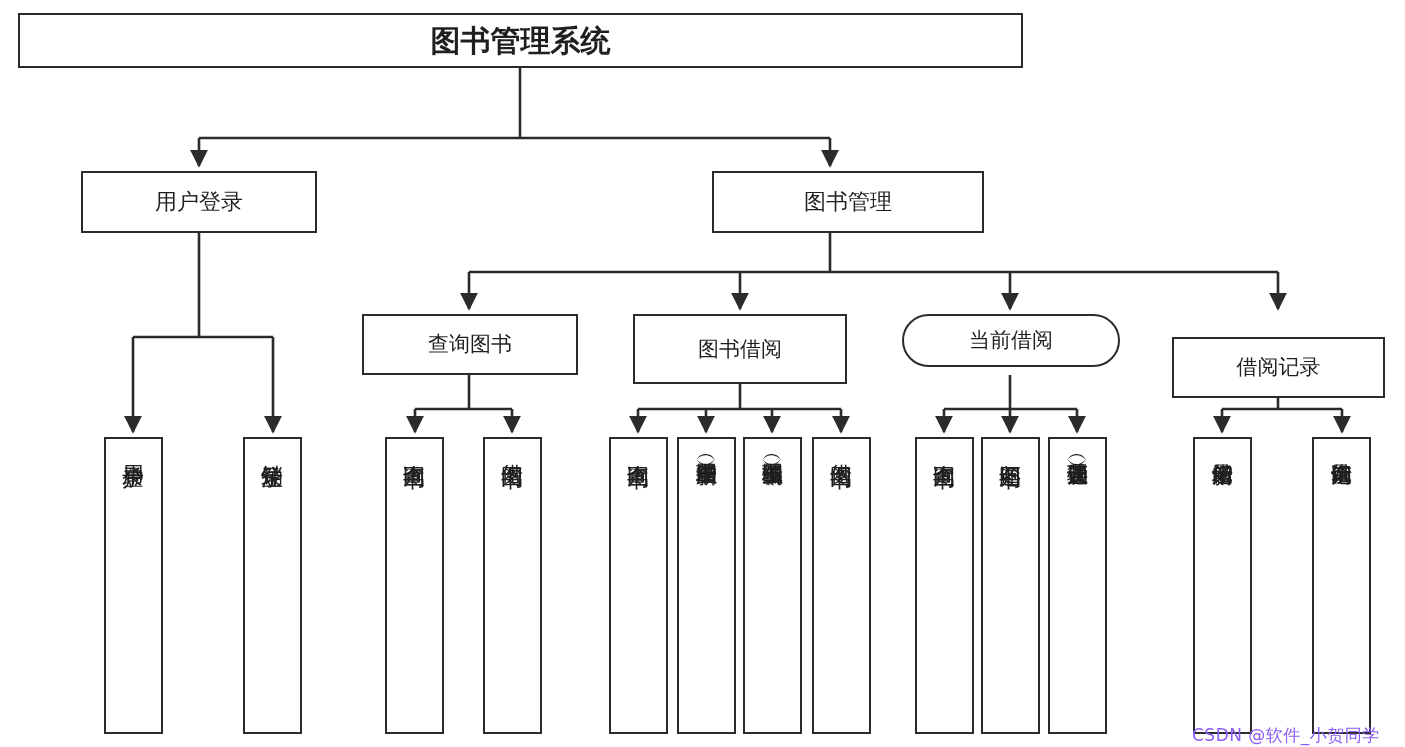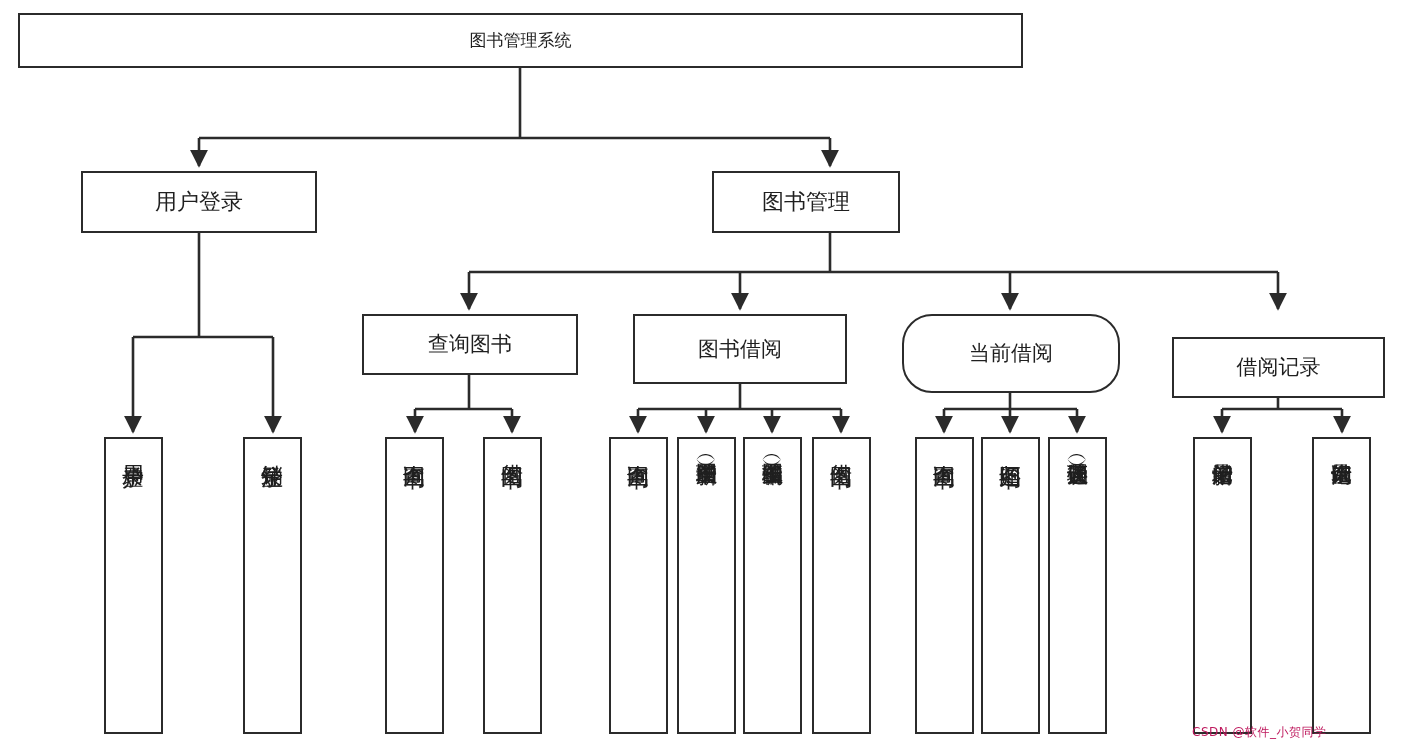--- a/index.html
+++ b/index.html
@@ -32,21 +32,21 @@
     display: flex;
     align-items: center;
     justify-content: center;
     color: #1f1f1f;
   }
   .node .label {
     display: block;
     text-align: center;
     line-height: 1.18;
   }
-  .node.root .label   { font-size: 17px; }
+  .node.root .label   { font-size: 30px; font-weight: bold; }
   .node.level2 .label { font-size: 22px; }
   .node.level3 .label { font-size: 21px; }
   .node.leaf {
     align-items: flex-start;
     padding-top: 8px;
   }
   .node.leaf .label {
     writing-mode: vertical-rl;
     text-orientation: upright;
     font-size: 22px;
@@ -54,22 +54,22 @@
     line-height: 1.05;
   }
   .node.leaf.tall .label {
     font-size: 21px;
     letter-spacing: 0px;
   }
   #watermark {
     position: absolute;
     left: 1192px;
     top: 724px;
-    font-size: 12px;
-    color: #be185d;
+    font-size: 17px;
+    color: #8b5cf6;
     white-space: nowrap;
     letter-spacing: 0.5px;
   }
 </style>
 </head>
 <body>
 
 <div id="canvas">
 
   <svg id="edges" viewBox="0 0 1405 747" xmlns="http://www.w3.org/2000/svg">
@@ -122,31 +122,31 @@
     </g>
   </svg>
 
   <div class="node root" style="left:18px; top:13px; width:1005px; height:55px;">
     <span class="label">图书管理系统</span>
   </div>
 
   <div class="node level2" style="left:81px; top:171px; width:236px; height:62px;">
     <span class="label">用户登录</span>
   </div>
-  <div class="node level2" style="left:712px; top:171px; width:188px; height:62px;">
+  <div class="node level2" style="left:712px; top:171px; width:272px; height:62px;">
     <span class="label">图书管理</span>
   </div>
 
   <div class="node level3" style="left:362px; top:314px; width:216px; height:61px;">
     <span class="label">查询图书</span>
   </div>
   <div class="node level3" style="left:633px; top:314px; width:214px; height:70px;">
     <span class="label">图书借阅</span>
   </div>
-  <div class="node level3" style="left:902px; top:314px; width:218px; height:79px;border-radius:30px;">
+  <div class="node level3" style="left:902px; top:314px; width:218px; height:53px;border-radius:30px;">
     <span class="label">当前借阅</span>
   </div>
   <div class="node level3" style="left:1172px; top:314px; width:213px; height:61px;margin-top:23px;">
     <span class="label">借阅记录</span>
   </div>
 
   <div class="node leaf" style="left:104px; top:437px; width:59px; height:297px;">
     <span class="label">用户登录</span>
   </div>
   <div class="node leaf" style="left:243px; top:437px; width:59px; height:297px;">

